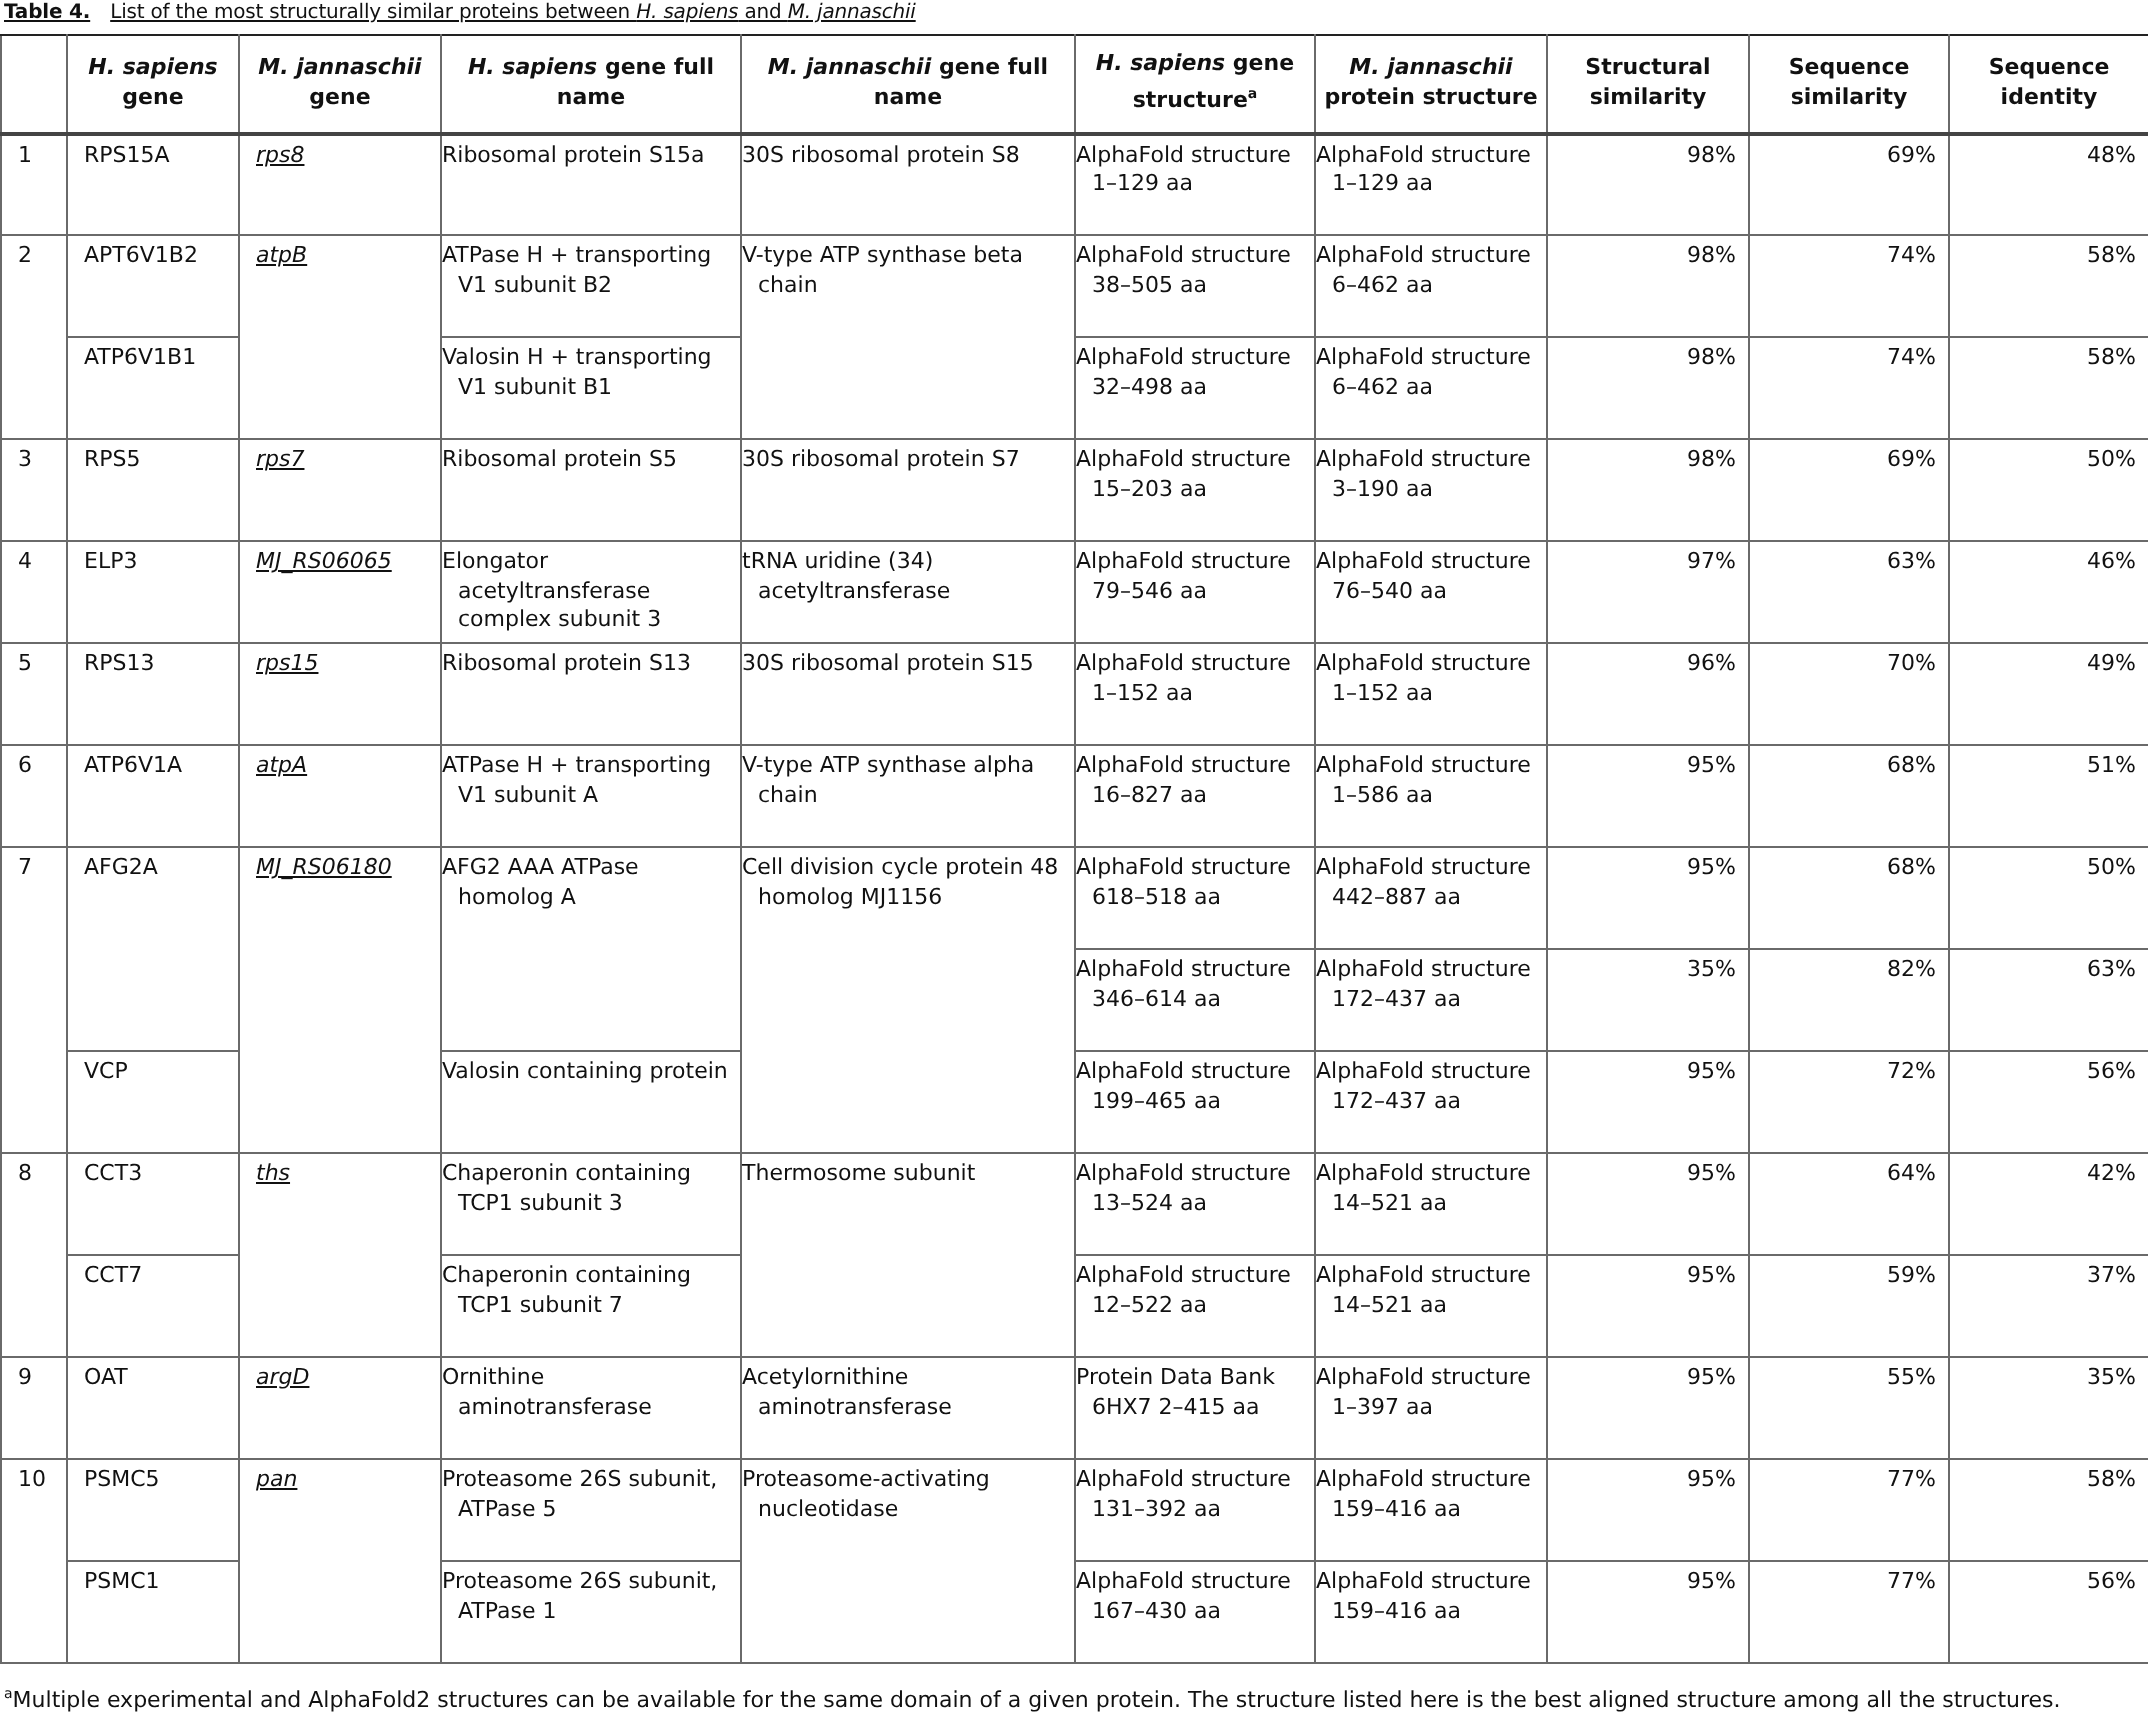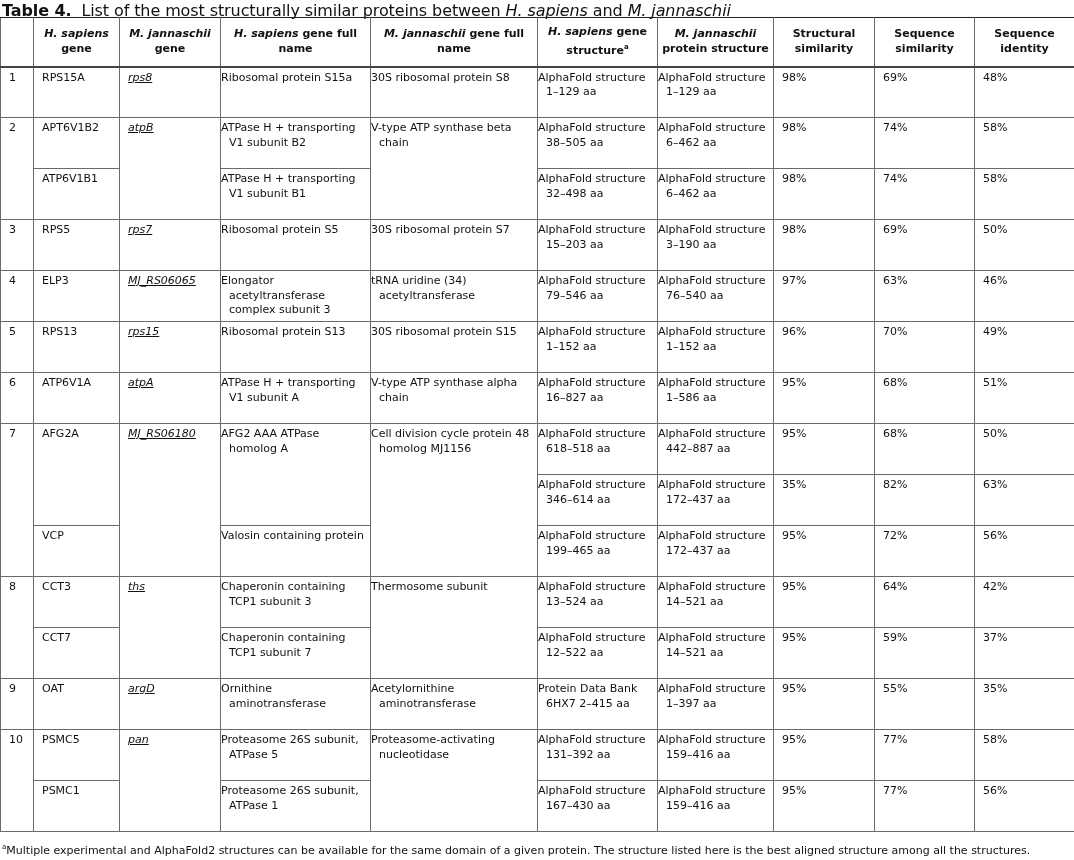--- a/index.html
+++ b/index.html
@@ -1,31 +1,31 @@
 <!DOCTYPE html>
 <html><head>
 <meta charset="utf-8">
 <style>
   html, body { margin: 0; padding: 0; background: #ffffff; }
   body { width: 1074px; height: 860px; position: relative; overflow: hidden;
          font-family: "DejaVu Sans", sans-serif; color: #111; }
-  .caption { position: absolute; left: 2px; top: 1px; font-size: 16px; white-space: nowrap; letter-spacing: -0.1px; text-decoration: underline; }
+  .caption { position: absolute; left: 2px; top: 1px; font-size: 10px; white-space: nowrap; letter-spacing: -0.1px; text-decoration: underline; }
   .caption .lbl { font-weight: bold; margin-right: 10px; }
   .caption i { font-style: italic; }
   table.t { position: absolute; left: 0; top: 17px; border-collapse: collapse; table-layout: fixed;
             width: 1074px; font-size: 11px; line-height: 14.5px; }
   table.t td, table.t th { border: 1px solid #6a6a6a; vertical-align: top; padding: 3px 6px 2px 8px; }
   table.t th { font-weight: bold; text-align: center; vertical-align: middle; padding: 2px 4px;
                border-top: 1.5px solid #222; border-bottom: 2px solid #444; }
   table.t th i { font-style: italic; }
   table.t { border: 1.5px solid #222; }
   td.num { padding-left: 4px; border-right: 1.5px solid #444; }
   td.gene { padding-left: 14px; }
   td.mj { font-style: italic; padding-left: 14px; text-decoration: underline; }
-  td.pct { text-align: left; padding-left: 2px; padding-right: 2px; }
+  td.pct { text-align: right; padding-left: 2px; padding-right: 2px; }
   .hang { padding-left: 14px; text-indent: -8px; }
   tr.grp td { border-top: 1.5px solid #222; }
   tr.r { height: 51px; }
   .foot { position: absolute; left: 2px; top: 843px; font-size: 11px; white-space: nowrap; }
   .foot sup { font-size: 7px; }
   th sup { font-size: 7px; }
 </style>
 </head>
 <body>
 
@@ -82,21 +82,21 @@
       <td class="hang">ATPase H + transporting V1 subunit B2</td>
       <td class="hang" rowspan="2">V-type ATP synthase beta chain</td>
       <td class="hang">AlphaFold structure 38–505 aa</td>
       <td class="hang">AlphaFold structure 6–462 aa</td>
       <td class="pct">98%</td>
       <td class="pct">74%</td>
       <td class="pct">58%</td>
     </tr>
     <tr class="r">
       <td class="gene">ATP6V1B1</td>
-      <td class="hang">ATPase H + transporting V1 subunit B1</td>
+      <td class="hang">Valosin H + transporting V1 subunit B1</td>
       <td class="hang">AlphaFold structure 32–498 aa</td>
       <td class="hang">AlphaFold structure 6–462 aa</td>
       <td class="pct">98%</td>
       <td class="pct">74%</td>
       <td class="pct">58%</td>
     </tr>
 
     <tr class="r grp">
       <td class="num">3</td>
       <td class="gene">RPS5</td>

